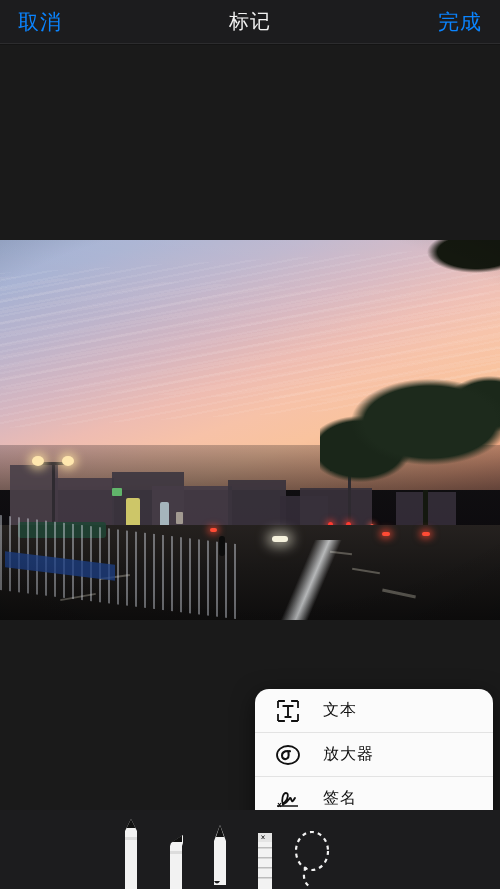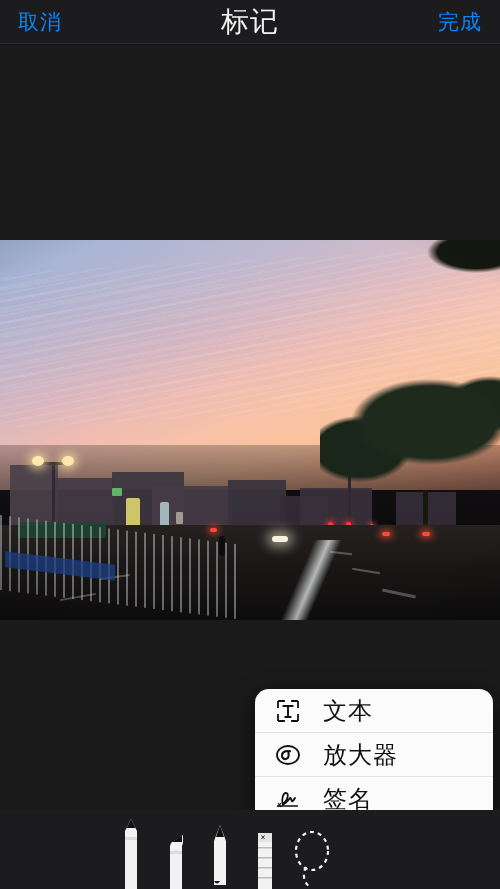--- a/index.html
+++ b/index.html
@@ -9,21 +9,21 @@
   #app { position:relative; width:500px; height:683px; background:#141414; }
 
   
   #topbar {
     position:absolute; left:0; top:0; width:500px; height:44px;
     background:#1c1c1e; display:flex; align-items:center;
     justify-content:space-between; padding:0 18px;
     border-bottom:1px solid #2c2c2e;
   }
   .navbtn { color:#0a84ff; font-size:21px; line-height:1; letter-spacing:1px; }
-  #nav-title { color:#f2f2f2; font-size:28px; letter-spacing:1px;
+  #nav-title { color:#f2f2f2; font-size:20px; letter-spacing:1px;
     position:absolute; left:0; right:0; text-align:center; pointer-events:none; }
 
   
   #canvas { position:absolute; left:0; top:45px; width:500px; height:765px; background:#1a1a1a; }
 
   
   #photo { position:absolute; left:0; top:195px; width:500px; height:380px; overflow:hidden; background:#111; }
   .sky {
     position:absolute; left:0; top:0; width:500px; height:250px;
     background:
@@ -95,21 +95,21 @@
 
   
   #menu {
     position:absolute; left:255px; top:644px; width:238px;
     background:#fbfbfb; border-radius:14px; overflow:hidden;
     box-shadow:0 6px 22px rgba(0,0,0,0.55);
   }
   .mrow { display:flex; align-items:center; height:44px; padding:0 0 0 18px;
           border-bottom:1px solid #e3e3e3; }
   .mrow:last-child { border-bottom:none; }
-  .mlabel { font-size:24px; color:#111; margin-left:20px; letter-spacing:1px; }
+  .mlabel { font-size:16px; color:#111; margin-left:20px; letter-spacing:1px; }
   .micon { width:30px; height:30px; flex:0 0 30px; display:flex; align-items:center; justify-content:center; }
   .shape-row { display:flex; align-items:center; justify-content:space-around;
                height:48px; padding:0 16px; }
   .shape { width:30px; height:30px; display:flex; align-items:center; justify-content:center; }
 
   
   #toolbar { position:absolute; left:0; top:810px; width:500px; height:79px; background:#1c1c1e; }
 
   .tool { position:absolute; bottom:0; }
 </style>

